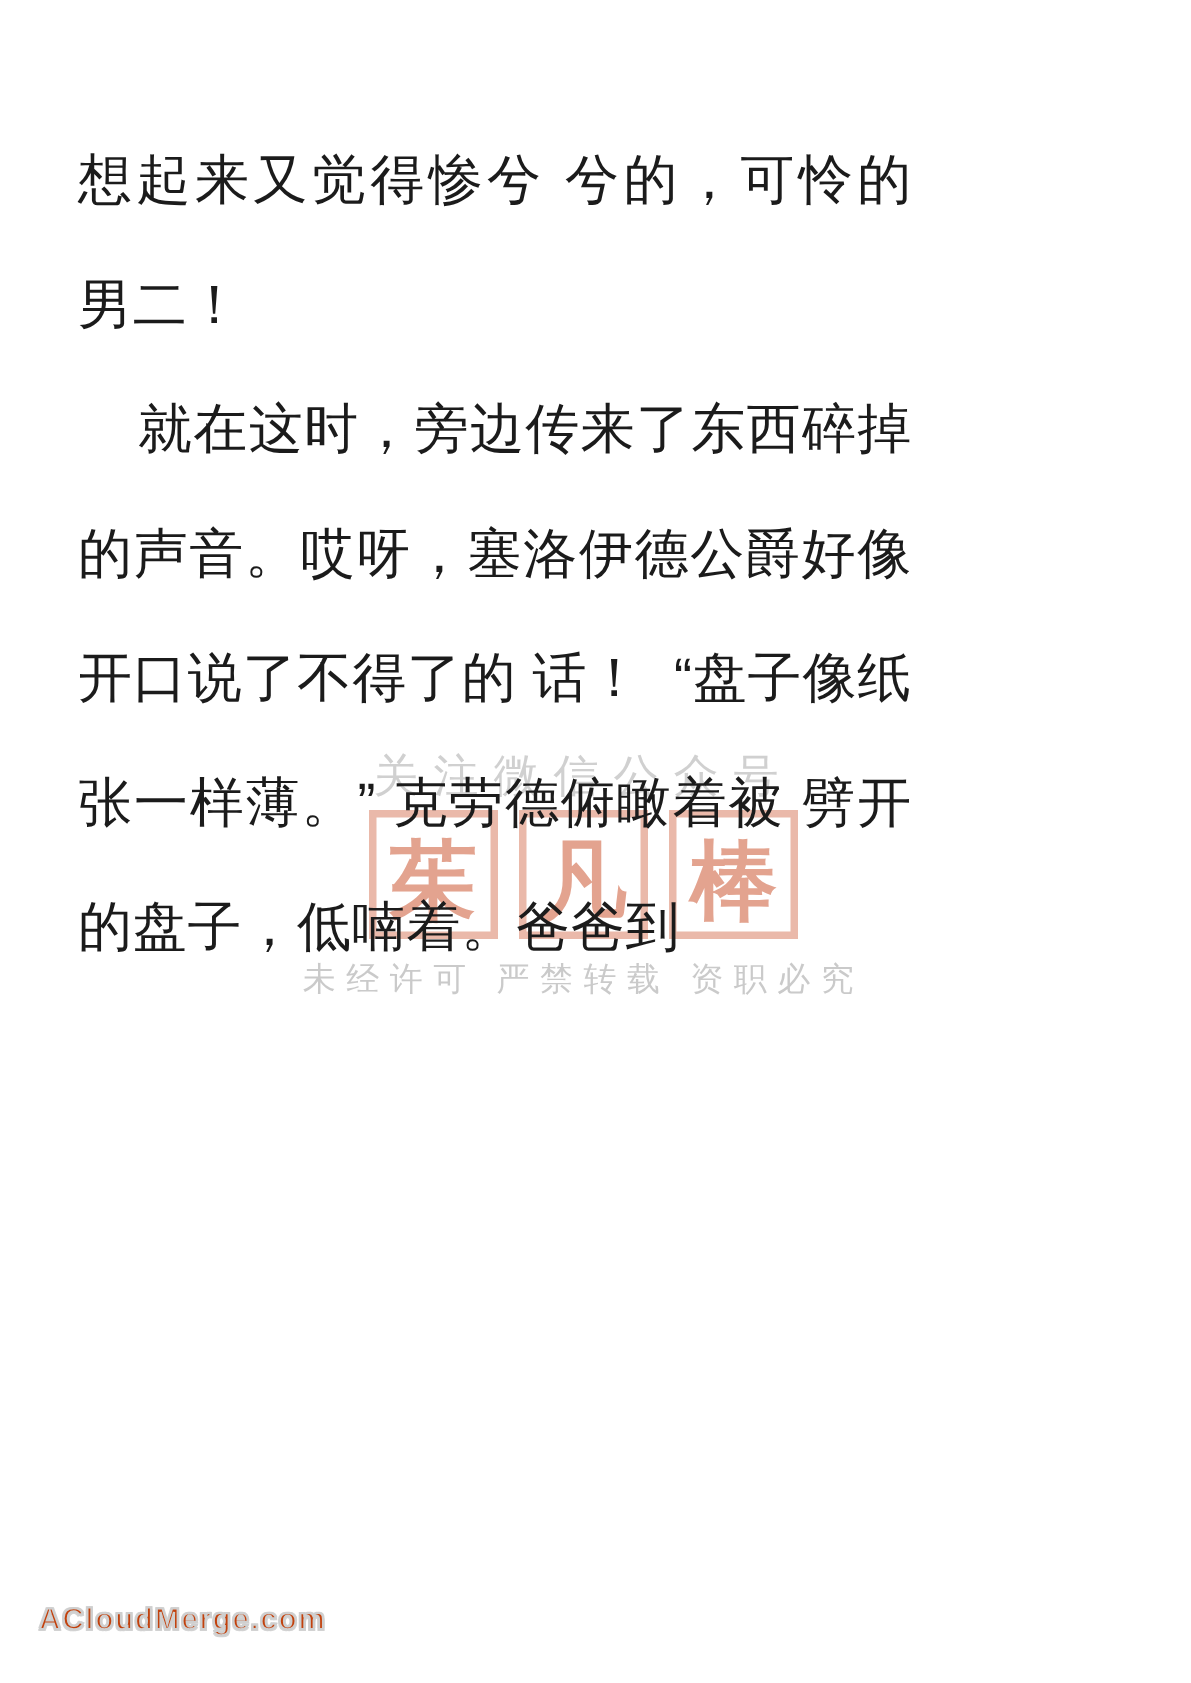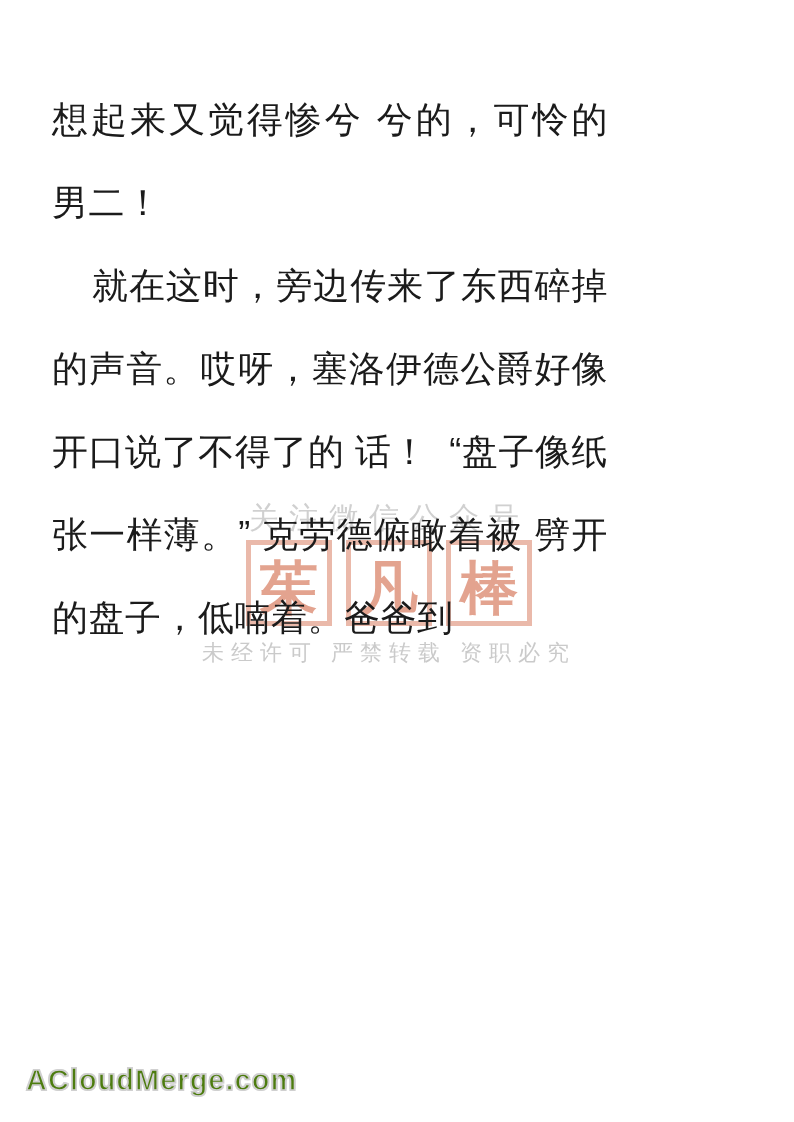--- a/index.html
+++ b/index.html
@@ -107,24 +107,24 @@
     color: #ffffff;
     -webkit-text-stroke: 3px #cfcfcf;
     text-shadow:
       -2px -2px 0 #d2d2d2,
       2px -2px 0 #d2d2d2,
       -2px 2px 0 #d2d2d2,
       2px 2px 0 #d2d2d2;
     letter-spacing: 4px;
   }
   #watermark-bottom .wm-en {
-    font-size: 29px;
+    font-size: 20px;
     font-weight: bold;
     line-height: 36px;
-    color: #4d7c0f;
+    color: #c2410c;
     -webkit-text-stroke: 1.5px #cfcfcf;
     text-shadow:
       -1px -1px 0 #d4d4d4,
       1px -1px 0 #d4d4d4,
       -1px 1px 0 #d4d4d4,
       1px 1px 0 #d4d4d4;
     letter-spacing: 1px;
     margin-top: 19px;
   }
 </style>

